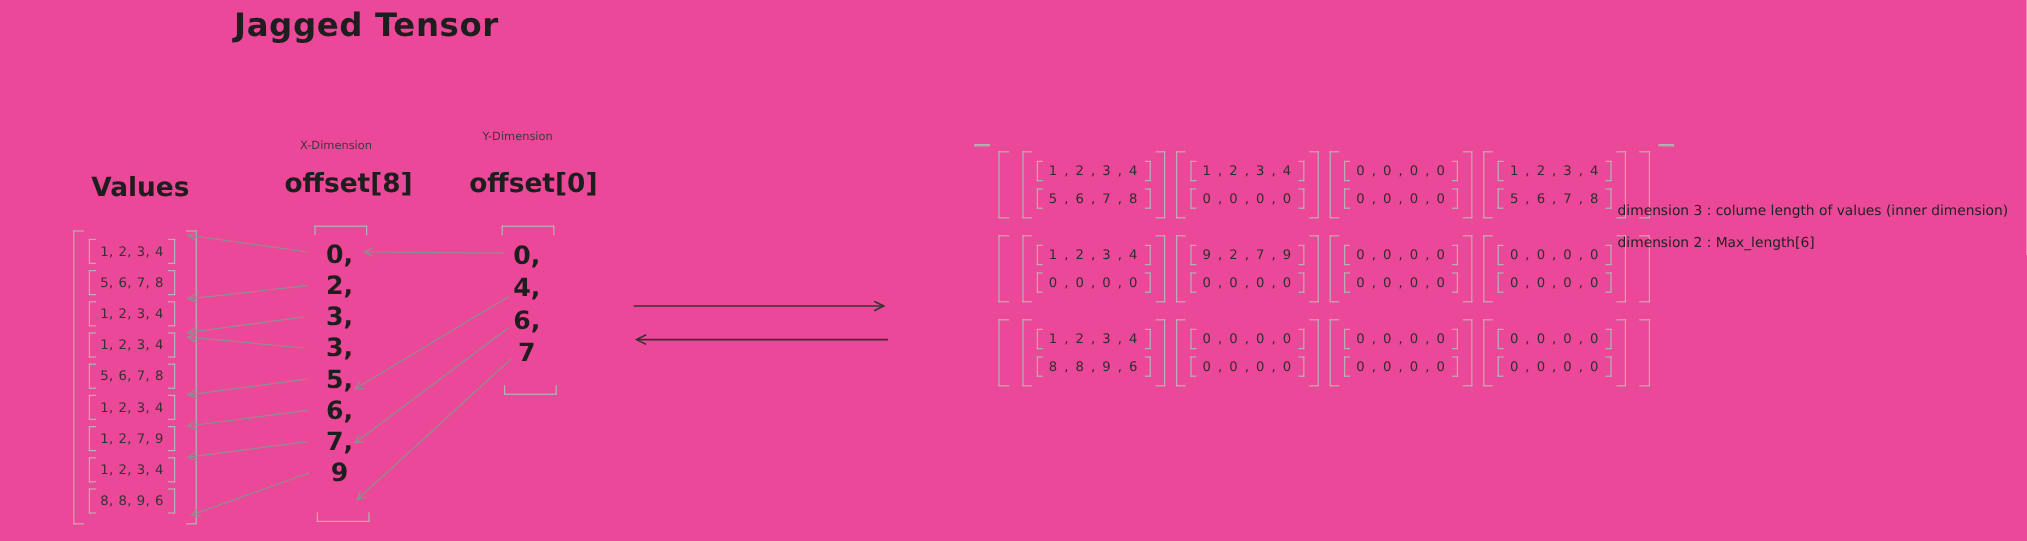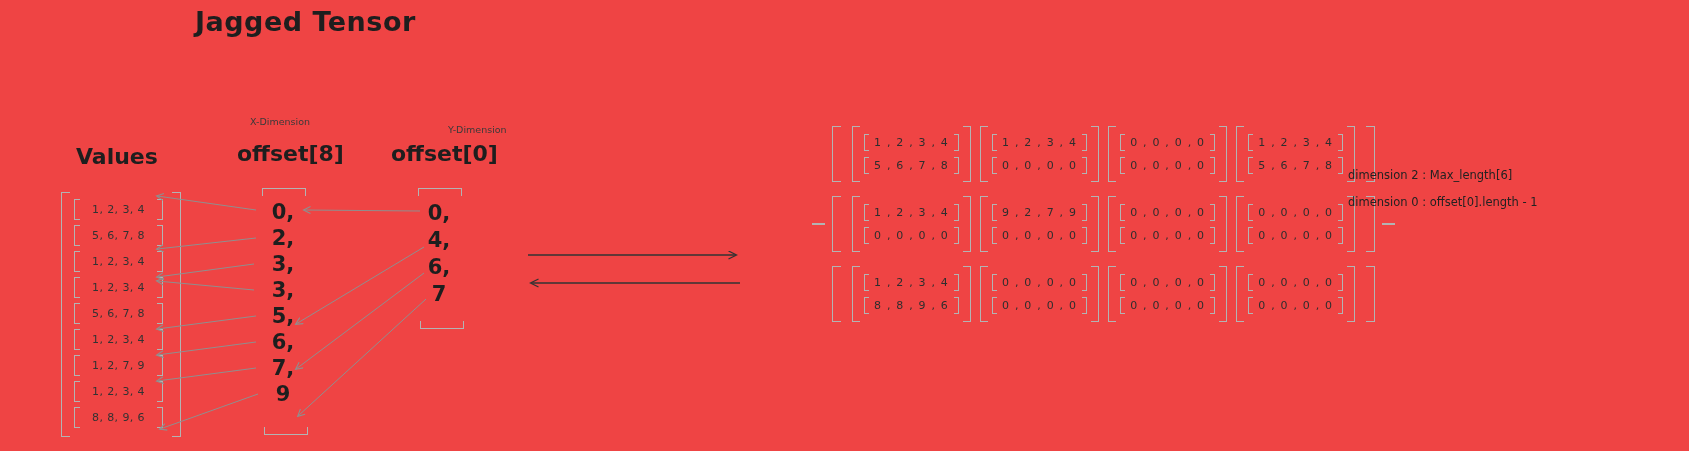--- a/index.html
+++ b/index.html
@@ -2,37 +2,37 @@
 <html><head>
 <meta charset="utf-8">
 <style>
   :root{
     --ink:#1e1e1e;
     --bc:#b3b3b3;
     --arrow:#8f8f8f;
   }
   html,body{margin:0;padding:0;background:#fff;}
   .canvas{
-    position:relative;width:1689px;height:451px;background:#ef4444;
+    position:relative;width:1689px;height:451px;background:#ec4899;
     font-family:"DejaVu Sans",sans-serif;overflow:hidden;color:var(--ink);
   }
   .abs{position:absolute;}
   .title{font-weight:700;color:var(--ink);letter-spacing:.5px;white-space:nowrap;}
   .title-jagged{left:195px;top:6px;font-size:27px;}
   .title-dense{left:766px;top:2px;font-size:30px;}
   .collbl{font-size:22px;font-weight:600;white-space:nowrap;}
   .lbl-values{left:76px;top:144px;}
   .lbl-o1{left:237px;top:141px;}
   .lbl-o0{left:391px;top:141px;}
   .dim{font-size:9.5px;color:#3a3a3a;white-space:nowrap;}
   .dim-x{left:250px;top:116px;text-align:center;}
-  .dim-y{left:402px;top:124px;margin-left:46px;}
-
-  
-  .values-col{left:74px;top:196px;width:89px;display:flex;flex-direction:column;}
+  .dim-y{left:402px;top:109px;}
+
+  
+  .values-col{left:74px;top:196px;width:72px;display:flex;flex-direction:column;}
   .values-col::before{content:"";position:absolute;left:-13px;top:-4px;bottom:-7px;width:8px;
     border:1.4px solid var(--bc);border-right:none;}
   .values-col::after{content:"";position:absolute;right:-18px;top:-4px;bottom:-7px;width:8px;
     border:1.4px solid var(--bc);border-left:none;}
   .vrow{display:flex;align-items:center;justify-content:space-between;height:26px;}
   .vrow::before{content:"";width:5px;height:19px;border:1.2px solid var(--bc);border-right:none;}
   .vrow::after{content:"";width:5px;height:19px;border:1.2px solid var(--bc);border-left:none;}
   .vrow b{font-weight:500;font-size:11px;color:#333;letter-spacing:.4px;white-space:nowrap;}
 
   
@@ -43,21 +43,21 @@
     border:1.2px solid var(--bc);border-bottom:none;}
   .ocol::after{content:"";position:absolute;left:8px;width:42px;height:7px;
     border:1.2px solid var(--bc);border-top:none;}
   .o1::after{bottom:-28px;}
   .o0::after{bottom:-22px;}
   .oitem{height:26px;display:flex;align-items:center;justify-content:center;
     font-size:21px;font-weight:600;color:var(--ink);}
   .o0 .oitem{height:27px;}
 
   
-  .dense{left:783px;top:120px;display:flex;align-items:center;padding-left:29px;}
+  .dense{left:783px;top:120px;display:flex;align-items:flex-start;padding-left:29px;}
   .dense::before{content:"";width:12px;border:1.6px solid var(--bc);border-right:none;}
   .dense::after{content:"";width:12px;border:1.6px solid var(--bc);border-left:none;}
   .dense-body{display:flex;flex-direction:column;gap:14px;padding:6px 7px;}
   .drow{display:flex;align-items:stretch;gap:9px;}
   .drow::before{content:"";width:8px;border:1.4px solid var(--bc);border-right:none;margin-right:2px;}
   .drow::after{content:"";width:8px;border:1.4px solid var(--bc);border-left:none;margin-left:2px;}
   .blk{display:flex;align-items:stretch;}
   .blk::before{content:"";width:7px;border:1.3px solid var(--bc);border-right:none;}
   .blk::after{content:"";width:7px;border:1.3px solid var(--bc);border-left:none;}
   .blkb{display:flex;flex-direction:column;justify-content:center;gap:6px;padding:8px 4px;}
@@ -263,22 +263,22 @@
                 <b>0 , 0 , 0 , 0</b>
               </span>
         </span>
           </span>
       </div>
 
     </div>
   </div>
 
   <div class="abs notes">
+    <div class="note">dimension 3 : colume length of values (inner dimension)</div>
     <div class="note">dimension 2 : Max_length[6]</div>
-    <div class="note">dimension 0 : offset[0].length - 1</div>
   </div>
 
   <svg class="overlay" viewBox="0 0 1689 451" xmlns="http://www.w3.org/2000/svg">
     <defs>
       <marker id="ag" markerUnits="userSpaceOnUse" markerWidth="10" markerHeight="9" refX="7.5" refY="4" orient="auto">
         <path d="M1,0.5 L8,4 L1,7.5" fill="none" stroke="#8f8f8f" stroke-width="1.1"></path>
       </marker>
       <marker id="ad" markerUnits="userSpaceOnUse" markerWidth="11" markerHeight="10" refX="8.5" refY="4.5" orient="auto">
         <path d="M1,0.5 L9,4.5 L1,8.5" fill="none" stroke="#333333" stroke-width="1.3"></path>
       </marker>

